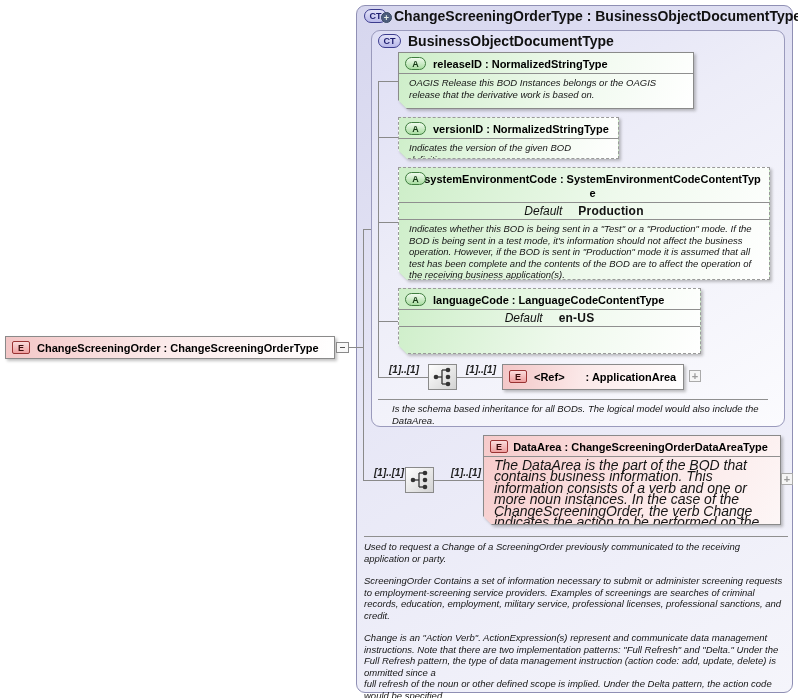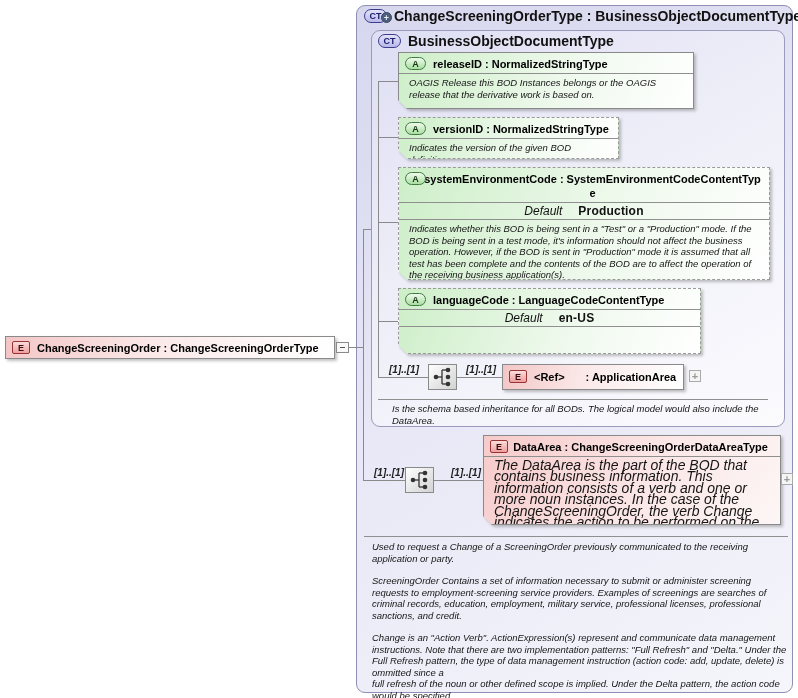--- a/index.html
+++ b/index.html
@@ -96,21 +96,21 @@
   .minusbox .dash{position:absolute;left:3px;right:3px;top:4px;height:1px;background:#555;}
   
   .inner-doc{
     position:absolute;left:392px;top:403px;width:398px;
     font-style:italic;font-size:9.5px;line-height:11.5px;color:#151515;
   }
   .bottom-doc{
     position:absolute;left:364px;top:541px;width:424px;
     font-style:italic;font-size:9.5px;line-height:11.5px;color:#151515;
   }
-  .bottom-doc .para{margin:0 0 11px 8px;white-space:pre-line;}
+  .bottom-doc .para{margin:0 0 11px 0;white-space:pre-line;}
   .hsep{position:absolute;height:1px;background:#8f8f8f;}
 </style>
 </head>
 <body>
 
 <div class="canvas">
 
   <div class="outer-ct"></div>
   <div class="inner-ct"></div>
 

